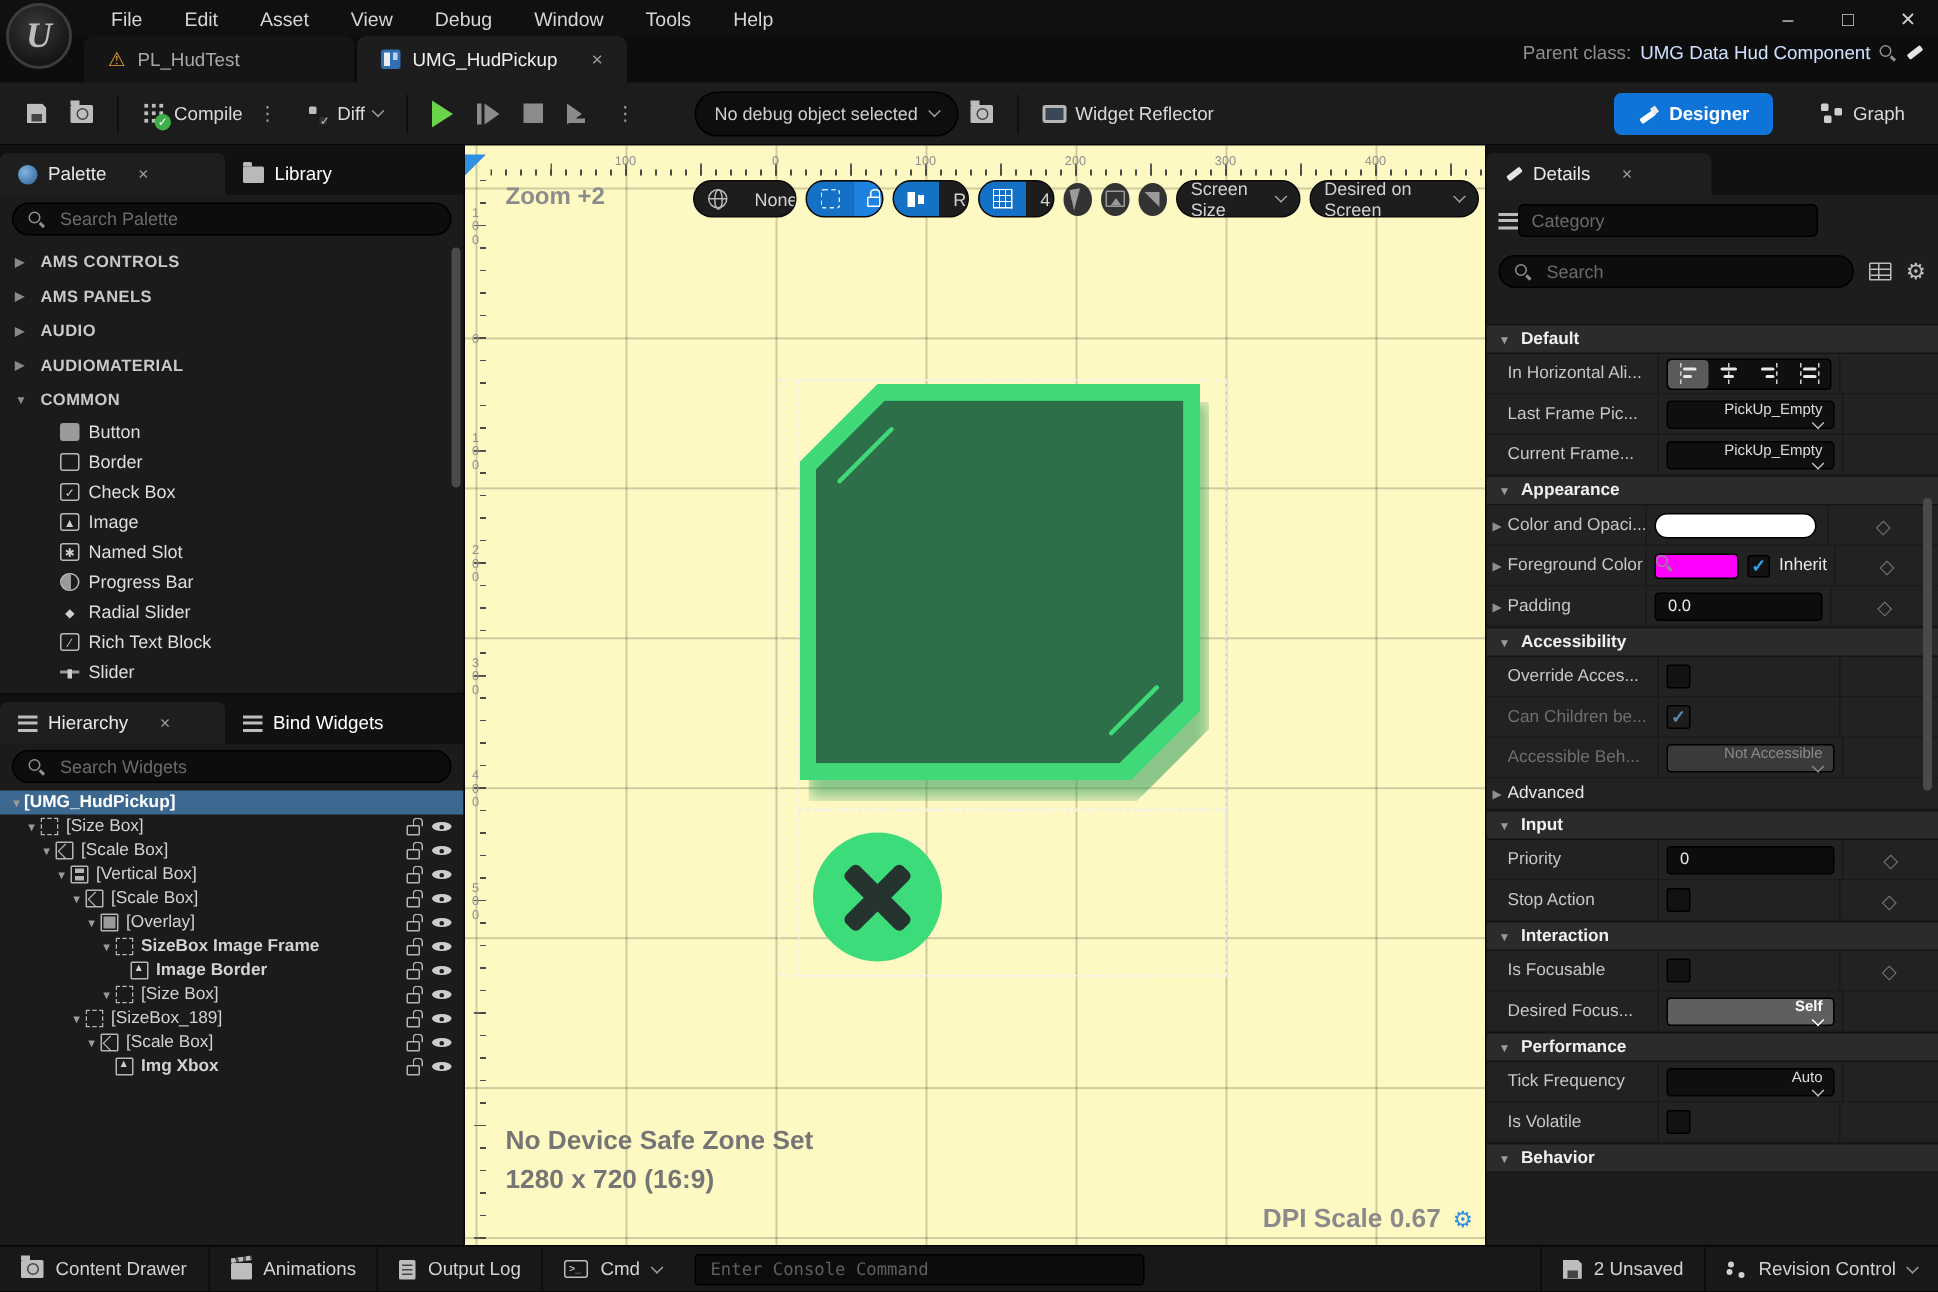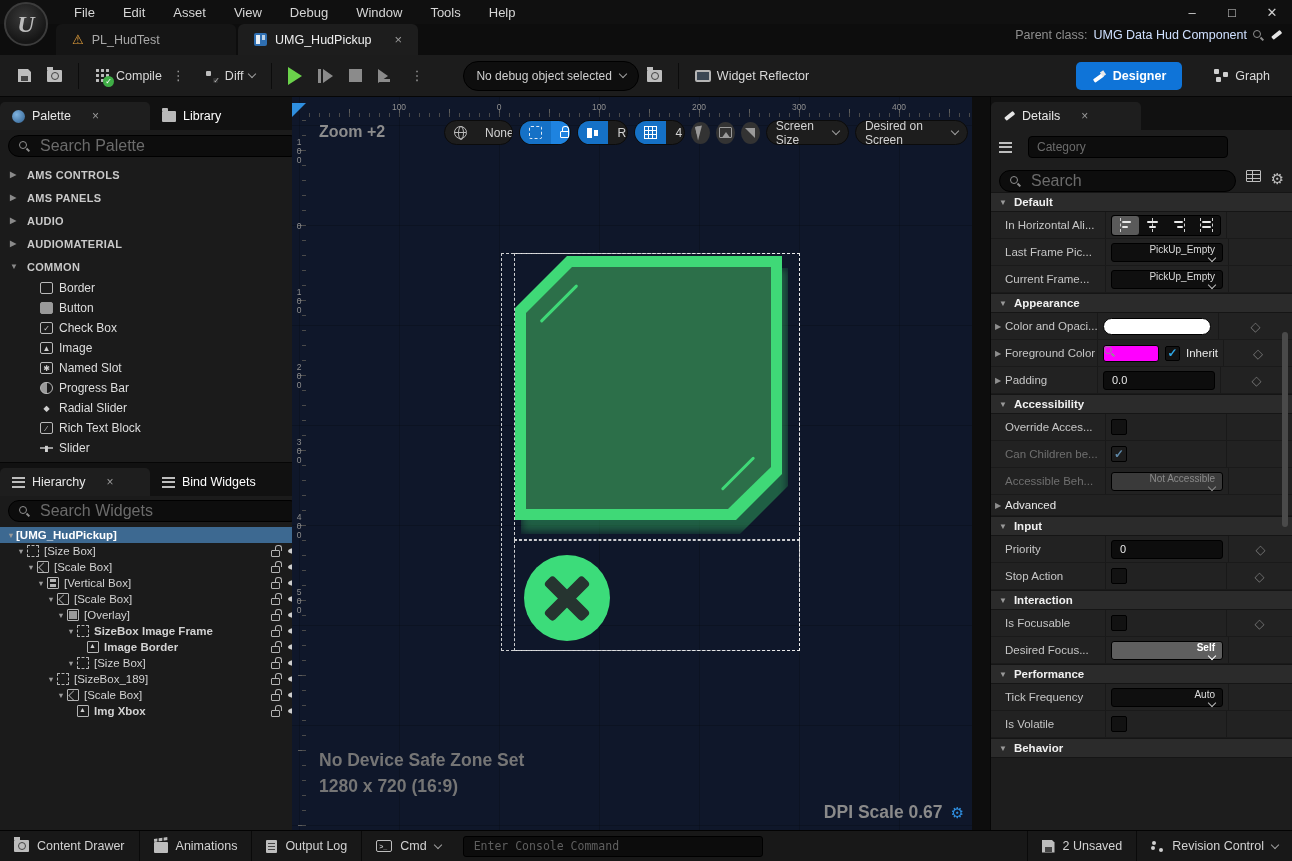--- a/index.html
+++ b/index.html
@@ -43,21 +43,21 @@
   .stop-sq{width:13px;height:13px;background:#8b8b8b;}
   #designer-btn{height:28px;background:#0f74d8;border-radius:5px;display:flex;align-items:center;gap:7px;padding:0 16px;color:#fff;font-weight:bold;font-size:12.5px;}
   .monitor{width:16px;height:12px;border:2px solid #b5b5b5;border-radius:2px;background:#3b4754;}
 
   
   .panel-tabs{display:flex;align-items:flex-end;height:33px;background:#111;}
   .ptab{height:28px;display:flex;align-items:center;gap:7px;padding:0 12px;border-radius:5px 5px 0 0;color:#ffffff;font-size:12.5px;}
   .ptab.active{background:#1e1e1e;color:#e8e8e8;}
   .ptab .closex{margin-left:14px;font-size:12px;color:#9a9a9a;}
   .searchwrap{display:flex;align-items:center;gap:8px;height:22px;background:#0d0d0d;border:1px solid #000;border-radius:11px;padding:0 10px;color:#6f6f6f;flex:1;}
-  .searchwrap input{background:transparent;border:none;outline:none;color:#f97316;font-size:16px;width:100%;}
+  .searchwrap input{background:transparent;border:none;outline:none;color:#f97316;font-size:12px;width:100%;}
   .searchwrap input::placeholder{color:#6b6b6b;}
   .mag{width:11px;height:11px;position:relative;flex:0 0 auto;}
   .mag::before{content:"";position:absolute;width:6px;height:6px;border:1.6px solid #8f8f8f;border-radius:50%;left:0;top:0;}
   .mag::after{content:"";position:absolute;width:4px;height:1.8px;background:#8f8f8f;transform:rotate(45deg);left:7px;top:8px;}
   .listicon{width:13px;height:11px;display:inline-block;background:
      linear-gradient(#bdbdbd,#bdbdbd) 0 0/13px 2px no-repeat,
      linear-gradient(#bdbdbd,#bdbdbd) 0 4.5px/13px 2px no-repeat,
      linear-gradient(#bdbdbd,#bdbdbd) 0 9px/13px 2px no-repeat;}
   .foldericon{width:14px;height:11px;background:#b9b9b9;border-radius:1px;position:relative;}
   .foldericon::before{content:"";position:absolute;top:-3px;left:0;width:6px;height:3px;background:#b9b9b9;border-radius:1px 1px 0 0;}
@@ -88,21 +88,21 @@
   .bico.ov{background:linear-gradient(#9a9a9a,#9a9a9a) 1px 1px/8px 8px no-repeat;}
   .bico.img::before{content:"▲";position:absolute;left:1px;top:0px;font-size:7px;color:#cfcfcf;}
   .lockeye{margin-left:auto;display:flex;align-items:center;gap:8px;}
   .lock{width:9px;height:7px;border:1px solid #b5b5b5;border-radius:1px;position:relative;margin-top:4px;}
   .lock::before{content:"";position:absolute;width:5px;height:5px;border:1px solid #b5b5b5;border-bottom:none;border-radius:3px 3px 0 0;top:-6px;left:3px;}
   .eye{width:13px;height:12px;position:relative;}
   .eye::before{content:"";position:absolute;inset:3px 0;border-radius:50%;background:#cdcdcd;}
   .eye::after{content:"";position:absolute;left:5px;top:5px;width:3px;height:3px;border-radius:50%;background:#1b1b1b;}
 
   
-  #canvas{position:absolute;left:292px;top:97px;width:680px;height:733px;background:#0f172a;overflow:hidden;}
+  #canvas{position:absolute;left:310px;top:97px;width:680px;height:733px;background:#fef9c3;overflow:hidden;}
   #canvas .grid{position:absolute;inset:0;
     background-image:repeating-linear-gradient(90deg,rgba(0,0,0,.18) 0 1px,transparent 1px 100px),
                      repeating-linear-gradient(180deg,rgba(0,0,0,.18) 0 1px,transparent 1px 100px);
     background-position:7px 28px;}
   #hruler{position:absolute;left:14px;right:0;top:6px;height:14px;
     background-image:repeating-linear-gradient(90deg,#4a4a4a 0 1px,transparent 1px 10px),repeating-linear-gradient(90deg,#5d5d5d 0 1px,transparent 1px 50px);
     background-size:100% 4px,100% 8px;background-repeat:no-repeat;background-position:3px bottom,43px bottom;}
   .hlab{position:absolute;top:-1px;transform:translateX(-50%);font-size:8.5px;color:#8f8f8f;}
   #vruler{position:absolute;left:0;top:20px;bottom:0;width:14px;
     background-image:repeating-linear-gradient(180deg,#4a4a4a 0 1px,transparent 1px 15px),repeating-linear-gradient(180deg,#5d5d5d 0 1px,transparent 1px 75px);
@@ -143,24 +143,24 @@
   .xmark{position:relative;width:52px;height:52px;}
   .xmark::before,.xmark::after{content:"";position:absolute;left:-1px;top:20px;width:54px;height:13px;border-radius:4px;background:#263430;}
   .xmark::before{transform:rotate(45deg);}
   .xmark::after{transform:rotate(-45deg);}
   #devicetext{position:absolute;left:27px;top:650px;font-size:17.5px;font-weight:bold;color:#757575;line-height:26px;}
   #dpirow{position:absolute;right:8px;bottom:7px;display:flex;align-items:center;gap:8px;font-size:17.5px;font-weight:bold;color:#8a8a8a;}
   #dpirow .gear{font-size:15px;color:#2f8fe0;font-weight:normal;}
 
   
   #details{position:absolute;left:990px;top:97px;width:302px;height:733px;background:#1d1d1d;border-left:1px solid #060606;overflow:hidden;}
-  #details .catrow{display:flex;align-items:center;gap:16px;padding:6px 10px 4px 8px;}
+  #details .catrow{display:flex;align-items:center;gap:0;padding:6px 10px 4px 8px;}
   #details .catrow input{height:22px;flex:1;background:#0d0d0d;border:1px solid #000;border-radius:4px;color:#cfcfcf;padding:0 8px;outline:none;font-size:12px;max-width:200px;}
   #details .catrow input::placeholder{color:#6b6b6b;}
-  #details .searchrow{display:flex;align-items:flex-start;gap:10px;padding:8px 8px 0 8px;}
+  #details .searchrow{display:flex;align-items:center;gap:10px;padding:8px 8px 24px 8px;}
   .tableic{width:15px;height:12px;border:1px solid #bdbdbd;border-radius:1px;background:
      linear-gradient(#bdbdbd,#bdbdbd) 0 3px/15px 1px no-repeat,
      linear-gradient(#bdbdbd,#bdbdbd) 0 7px/15px 1px no-repeat,
      linear-gradient(#bdbdbd,#bdbdbd) 5px 0/1px 12px no-repeat;}
   .gearic{font-size:15px;color:#bdbdbd;}
   .sect{height:20px;background:#2b2b2b;display:flex;align-items:center;gap:7px;padding-left:8px;font-weight:bold;font-size:11.5px;color:#f0f0f0;border-top:1px solid #151515;border-bottom:1px solid #151515;}
   .sect .tri{font-size:8px;color:#9a9a9a;}
   .drow{height:27px;display:flex;align-items:center;background:#222;border-bottom:1px solid #1a1a1a;font-size:11.5px;}
   .drow .arr{width:14px;text-align:center;font-size:8px;color:#8f8f8f;flex:0 0 auto;}
   .drow .lbl{flex:0 0 100px;color:#c6c6c6;white-space:nowrap;overflow:hidden;}
@@ -358,26 +358,26 @@
         </div>
       <div class="pcat">
           <span class="tri">▶</span>
           <span>AUDIOMATERIAL</span>
         </div>
       <div class="pcat">
           <span class="tri">▼</span>
           <span>COMMON</span>
         </div>
       <div class="pitem">
+          <span class="wicon fill"></span>
+          <span>Button</span>
+        </div>
+      <div class="pitem">
           <span class="wicon"></span>
           <span>Border</span>
-        </div>
-      <div class="pitem">
-          <span class="wicon fill"></span>
-          <span>Button</span>
         </div>
       <div class="pitem">
           <span class="wicon">✓</span>
           <span>Check Box</span>
         </div>
       <div class="pitem">
           <span class="wicon">▲</span>
           <span>Image</span>
         </div>
       <div class="pitem">

